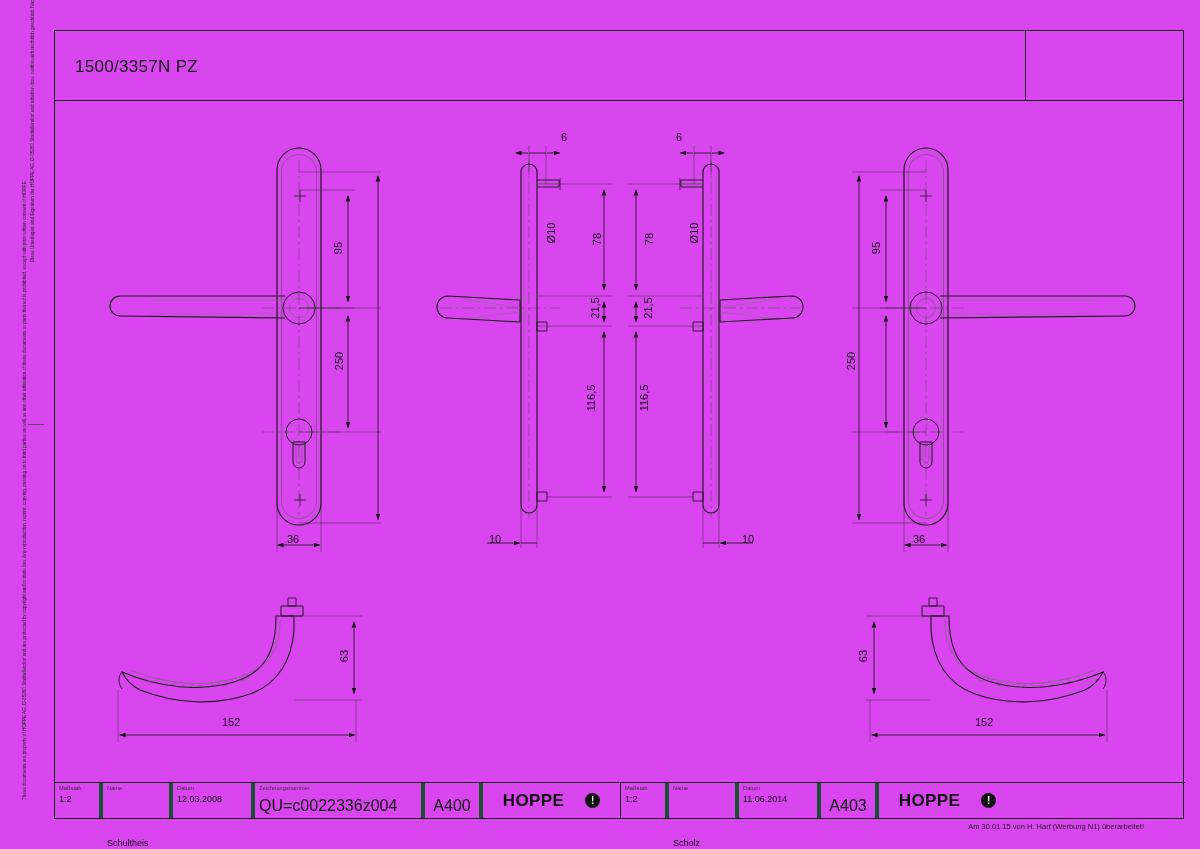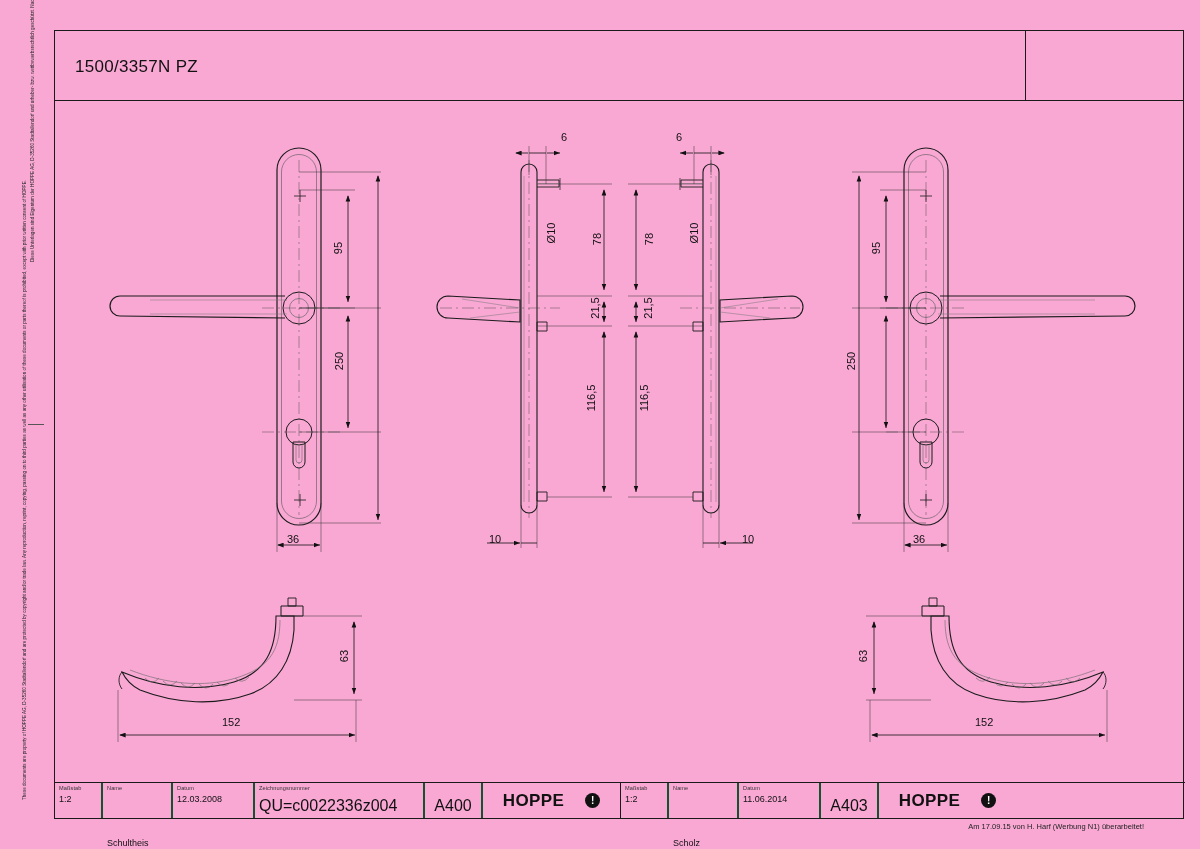--- a/index.html
+++ b/index.html
@@ -5,21 +5,21 @@
   html,body{margin:0;padding:0;}
   body{
     width:1200px;height:849px;
     background:#ffffff;
     font-family:"Liberation Sans", sans-serif;
     color:#000;
     overflow:hidden;
   }
   .sheet{
     position:absolute;left:0;top:0;width:1200px;height:849px;
-    background:#f9a8d4;
+    background:#d946ef;
   }
   .frame{
     position:absolute;left:54px;top:30px;width:1130px;height:789px;
     border:1.4px solid #1a1a1a;
     box-sizing:border-box;
   }
   .title-text{
     position:absolute;left:20px;top:26px;
     font-size:17px;letter-spacing:.3px;color:#111;
   }
@@ -44,21 +44,21 @@
     position:absolute;left:28px;top:424px;width:16px;height:1px;background:#555;
   }
   
   .tb{
     position:absolute;bottom:0;height:36px;border-top:1.4px solid #1a1a1a;box-sizing:border-box;
     display:flex;align-items:stretch;
   }
   .tb-left{left:0;width:565px;}
   .tb-right{left:565px;width:565px;border-left:1.4px solid #1a1a1a;}
   .tb .cell{
-    position:relative;border-right:2px solid #14532d;box-sizing:border-box;
+    position:relative;border-right:4px solid #14532d;box-sizing:border-box;
     display:flex;flex-direction:column;justify-content:flex-start;
   }
   .tb .cell:last-child{border-right:none;}
   .cell .hdr{font-size:5.6px;color:#333;padding:2px 0 0 4px;letter-spacing:.1px;}
   .cell .val{font-size:9px;color:#111;padding:3px 0 0 4px;}
   .cell .val.big{font-size:16px;padding-top:6px;}
   .cell .val.center{text-align:center;padding-left:0;}
   .w-mass{width:48px;}
   .w-name{width:70px;gap:44px;}
   .w-datum{width:82px;}
@@ -155,21 +155,21 @@
           </div>
         </div>
       </div>
     </div>
   </div>
 
   <div class="vtext vtext-top">Diese Unterlagen sind Eigentum der  HOPPE AG, D-35260 Stadtallendorf und urheber- bzw. wettbewerbsrechtlich geschützt. Nachbau, Nachdruck, Vervielfältigung, Weitergabe an Dritte sowie jedwede sonstige Verwertung dieser Unterlagen oder Teilen davon sind ohne vorherige schriftliche Zustimmung von HOPPE nicht gestattet.</div>
   <div class="vtext vtext-bot">These documents are property of HOPPE AG, D-35260 Stadtallendorf and are protected by copyright and/or trade law. Any reproduction, reprint, copying, passing on to third parties as well as any other utilisation of these documents or parts thereof is prohibited, except with prior written consent of HOPPE.</div>
   <div class="vtick"></div>
 
-  <div class="footnote">Am 17.09.15 von H. Harf (Werbung N1) überarbeitet!</div>
+  <div class="footnote">Am 30.01.15 von H. Harf (Werbung N1) überarbeitet!</div>
 
   <svg class="draw" viewBox="0 0 1200 849">
     <defs>
       <marker id="arrD" markerWidth="9" markerHeight="9" refX="8" refY="3" orient="auto">
         <path d="M0,0 L8,3 L0,6 z" fill="#111"></path>
       </marker>
       <marker id="arrS" markerWidth="9" markerHeight="9" refX="1" refY="3" orient="auto">
         <path d="M8,0 L0,3 L8,6 z" fill="#111"></path>
       </marker>
     </defs>

